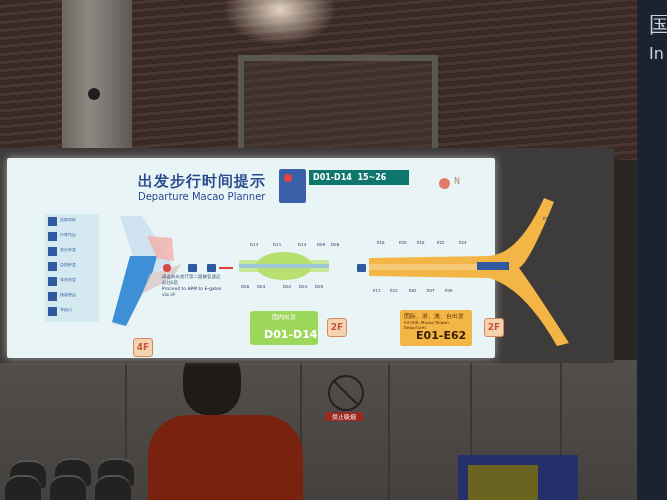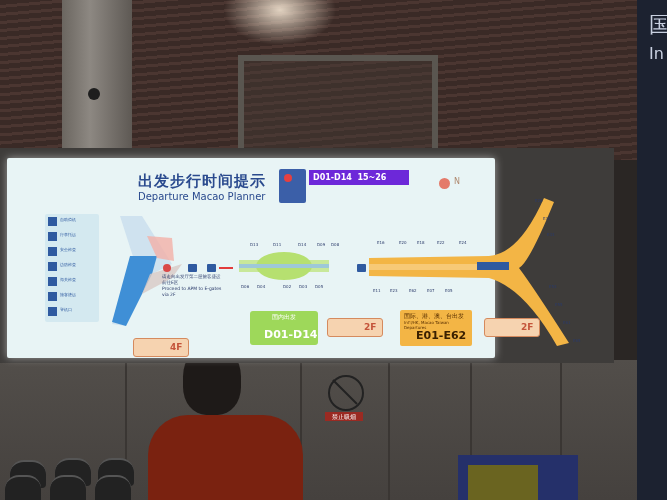--- a/index.html
+++ b/index.html
@@ -28,31 +28,31 @@
   .cart .bin{position:absolute;left:10px;top:10px;width:70px;height:35px;background:#6a6420;}
   .sign-frame{position:absolute;left:0;top:148px;width:614px;height:215px;background:#3e3c3a;}
   .sign{position:absolute;left:7px;top:158px;width:488px;height:200px;background:#e8f4f5;border-radius:2px;
     box-shadow:0 0 8px rgba(255,255,255,.5);}
   .title-cn{position:absolute;left:131px;top:14px;font-size:15px;font-weight:bold;color:#2a4a8e;letter-spacing:1px;}
   .title-en{position:absolute;left:131px;top:33px;font-size:10px;color:#2a4a8e;}
   .time-box{position:absolute;left:272px;top:11px;width:130px;height:36px;}
   .time-icon{position:absolute;left:0;top:0;width:27px;height:34px;background:#3b5fa8;border-radius:2px;}
   .time-icon .dot{position:absolute;left:5px;top:5px;width:8px;height:8px;border-radius:50%;background:#e64040;}
   .time-row{position:absolute;left:30px;height:15px;width:100px;font-size:8px;font-weight:bold;color:#fff;line-height:15px;padding-left:4px;box-sizing:border-box;}
-  .time-row.g{top:1px;background:#6d28d9;}
+  .time-row.g{top:1px;background:#0f766e;}
   .time-row.o{top:18px;background:#f3b545;color:#6a3a00;}
   .compass{position:absolute;left:432px;top:20px;width:11px;height:11px;border-radius:50%;background:#e47a6a;}
   .compass-n{position:absolute;left:447px;top:19px;font-size:8px;color:#b08a70;}
   .legend{position:absolute;left:38px;top:56px;width:54px;height:108px;background:#d4e9f0;border-radius:2px;}
   .legend-item{position:absolute;left:3px;height:12px;width:50px;}
   .legend-item .ic{position:absolute;left:0;top:0;width:9px;height:9px;background:#2f5aa0;}
   .legend-item .tx{position:absolute;left:12px;top:0;font-size:4px;color:#2f5aa0;line-height:5px;width:40px;}
   .wing-4f{position:absolute;left:105px;top:58px;width:80px;height:110px;}
   .tag-2f,.tag-4f{position:absolute;width:18px;height:17px;background:#f6d3b0;border:1px solid #d58a5e;border-radius:3px;
-    font-size:9px;font-weight:bold;color:#c4543a;text-align:left;line-height:17px;padding-left:36px;}
+    font-size:9px;font-weight:bold;color:#c4543a;text-align:center;line-height:17px;}
   .dom-box{position:absolute;left:243px;top:153px;width:68px;height:34px;background:#9ed85a;border-radius:3px;}
   .dom-box .cn{position:absolute;left:0;right:0;top:2px;font-size:6px;color:#fff;text-align:center;}
   .dom-box .code{position:absolute;left:14px;top:17px;font-size:11px;font-weight:bold;color:#fff;}
   .intl-box{position:absolute;left:393px;top:152px;width:72px;height:36px;background:#f3b545;border-radius:2px;}
   .intl-box .cn{position:absolute;left:4px;top:2px;font-size:6px;color:#5a3000;}
   .intl-box .en{position:absolute;left:4px;top:10px;font-size:4px;color:#5a3000;}
   .intl-box .code{position:absolute;left:16px;top:19px;font-size:11px;font-weight:bold;color:#3a2000;}
   .note{position:absolute;left:155px;top:116px;width:60px;font-size:4.5px;color:#2a3a6a;line-height:6px;}
   .gate{position:absolute;font-size:4px;color:#2a3a6a;}
   .connector-arrow{position:absolute;height:2px;background:#e23c3c;}

